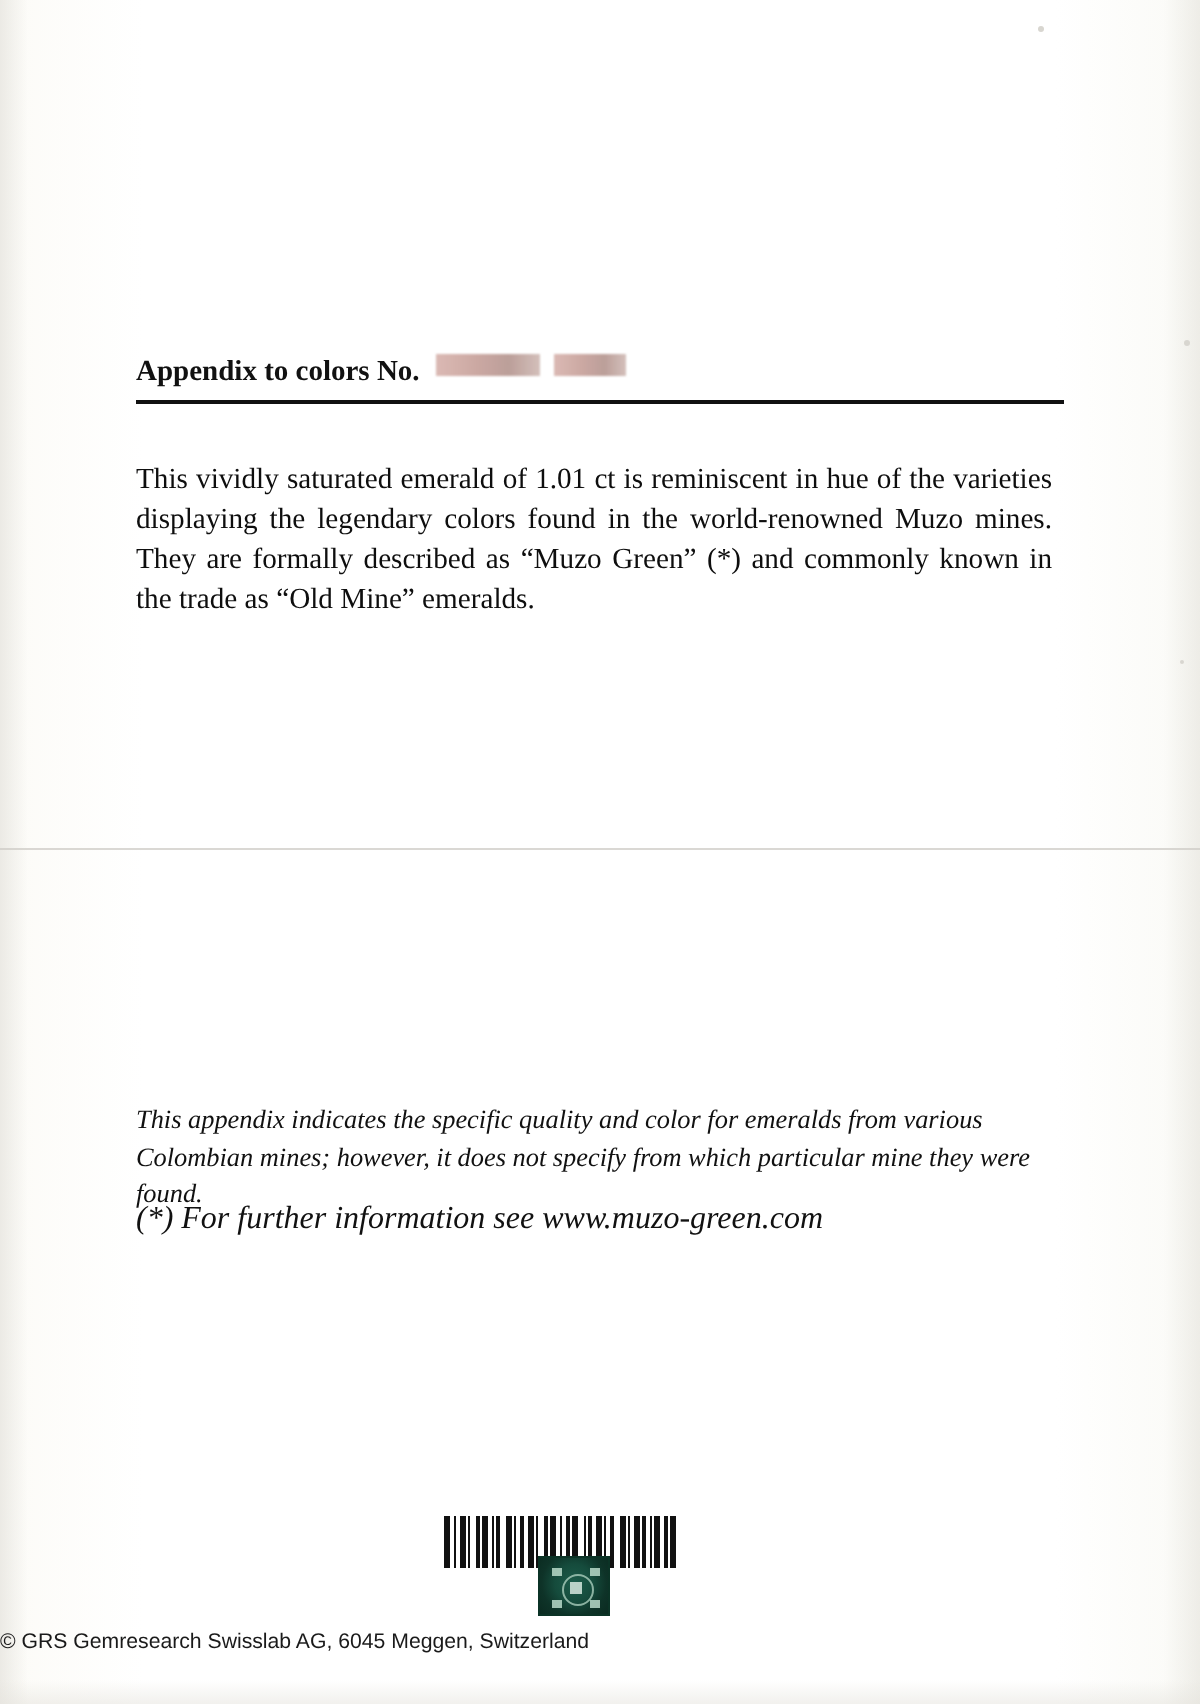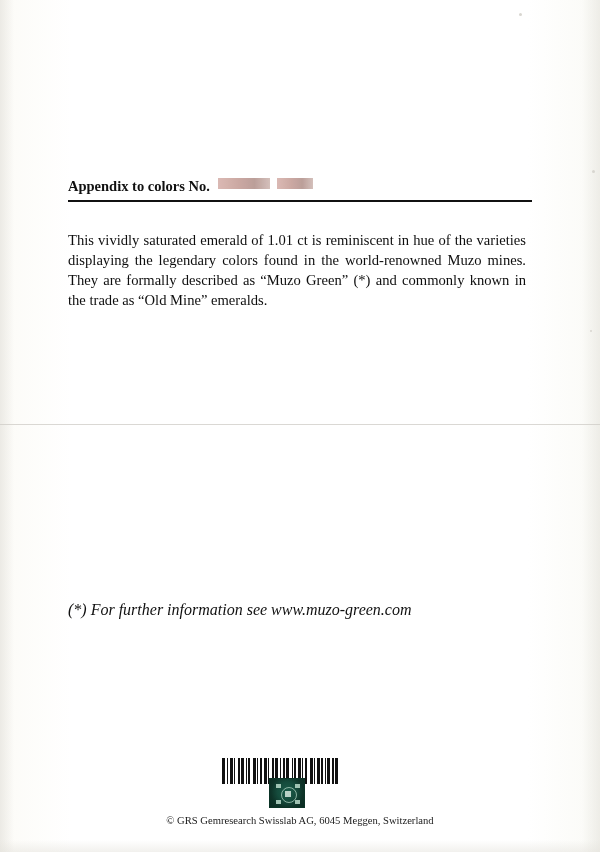--- a/index.html
+++ b/index.html
@@ -248,22 +248,21 @@
     left: 11px; top: 8px;
     width: 14px; height: 14px;
     border: 1.5px solid rgba(190,222,205,0.7);
     border-radius: 50%;
   }
   .copyright {
     position: absolute;
     left: 0;
     right: 0;
     top: 815px;
-    text-align: center;
-    font-family: Liberation Serif, serif;
+    font-family: Liberation Sans, sans-serif;
     font-size: 10.6px;
     color: #1a1a1a;
   }
 
   
   .speck {
     position: absolute;
     background: #d8d6d0;
     border-radius: 50%;
   }
@@ -287,20 +286,21 @@
       <span class="blk b1"></span>
       <span class="blk b2"></span>
     </span>
   </div>
   <div class="rule"></div>
 
   <p class="body-para">This vividly saturated emerald of 1.01 ct is reminiscent in hue of the varieties displaying the legendary colors found in the world-renowned Muzo mines. They are formally described as “Muzo Green” (*) and commonly known in the trade as “Old Mine” emeralds.</p>
 
   <div class="fold"></div>
 
+  <p class="note1">This appendix indicates the specific quality and color for emeralds from various Colombian mines; however, it does not specify from which particular mine they were found.</p>
   <p class="note2">(*) For further information see www.muzo-green.com</p>
 
   <div class="barcode">
     <span style="width:3px"></span>
       <span style="width:2px;background:transparent"></span>
     <span style="width:1px"></span>
       <span style="width:2px;background:transparent"></span>
     <span style="width:3px"></span>
       <span style="width:1px;background:transparent"></span>
     <span style="width:1px"></span>

